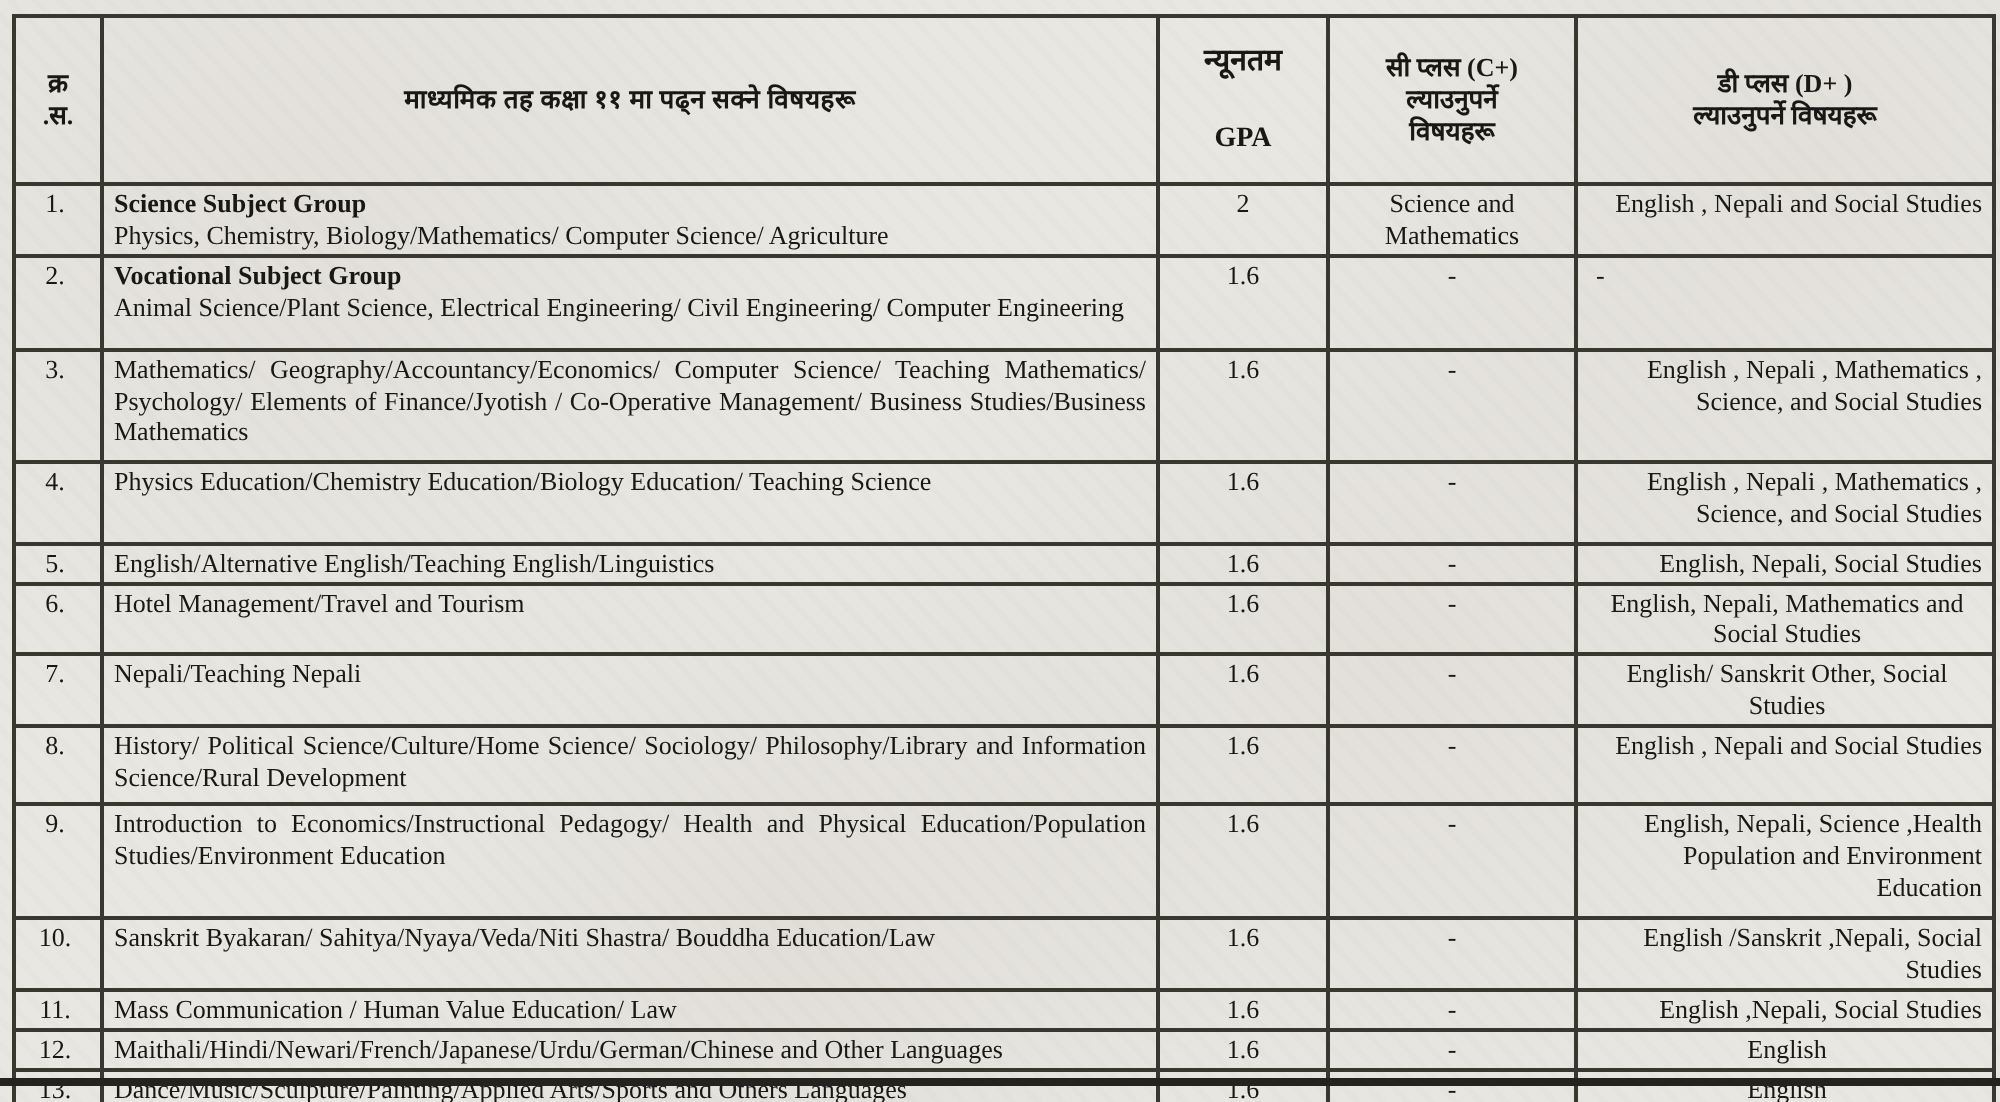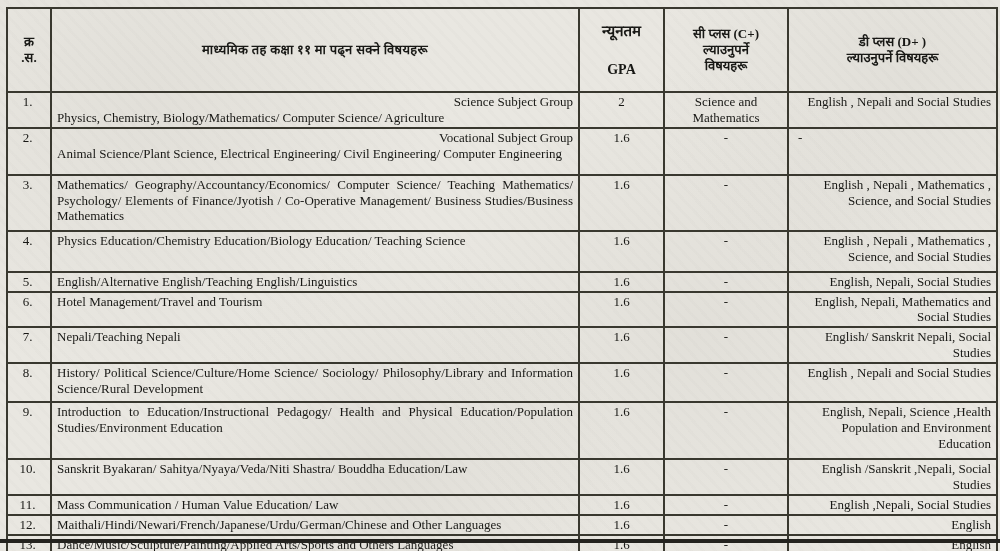--- a/index.html
+++ b/index.html
@@ -34,23 +34,23 @@
   .hdr-sn{font-size:16px;line-height:1.25;}
   .hdr-subjects{font-size:17px;letter-spacing:.3px;}
   .hdr-gpa-np{font-size:15px;}
   .hdr-gpa-en{font-size:14px;margin-top:21px;}
   .hdr-cplus{font-size:14px;line-height:1.3;}
   .hdr-dplus{font-size:15px;line-height:1.35;}
   td.sn{text-align:center;padding-right:8px;}
   td.gpa{text-align:center;}
   td.cplus{text-align:center;}
   td.dplus{text-align:right;padding-left:7px;}
-  td.dplus.ctr{}
+  td.dplus.ctr{text-align:center;}
   td.dplus.lft-dash{text-align:left;padding-left:9px;}
-  td.subj .grp{font-weight:normal;text-align:right;}
+  td.subj .grp{font-weight:bold;}
   td.subj.jst .body-txt{text-align:justify;}
   td.subj .body-txt{display:block;}
   tr.hH{height:84px;} tr.h1{height:34px;} tr.h2{height:47px;} tr.h3{height:56px;}
   tr.h4{height:41px;} tr.h5{height:16px;} tr.h6{height:35px;} tr.h7{height:36px;}
   tr.h8{height:39px;} tr.h9{height:57px;} tr.h10{height:36px;} tr.h11{height:16px;}
   tr.h12{height:20px;} tr.h13{height:17px;margin-left:48px;}
   .bottom-rule{
     position:absolute;left:0;top:539px;width:1000px;height:4px;
     background:#24231f;
   }
@@ -150,37 +150,37 @@
     <td class="dplus ctr">English, Nepali, Mathematics and Social Studies</td>
   </tr>
 
   <tr class="h7">
     <td class="sn">7.</td>
     <td class="subj">
       <span class="body-txt">Nepali/Teaching Nepali</span>
     </td>
     <td class="gpa">1.6</td>
     <td class="cplus">-</td>
-    <td class="dplus ctr">English/ Sanskrit Nepali, Social Studies</td>
+    <td class="dplus ctr">English/ Sanskrit Other, Social Studies</td>
   </tr>
 
   <tr class="h8">
     <td class="sn">8.</td>
     <td class="subj jst">
       <span class="body-txt">History/ Political Science/Culture/Home Science/ Sociology/ Philosophy/Library and Information Science/Rural Development</span>
     </td>
     <td class="gpa">1.6</td>
     <td class="cplus">-</td>
     <td class="dplus">English , Nepali and Social Studies</td>
   </tr>
 
   <tr class="h9">
     <td class="sn">9.</td>
     <td class="subj jst">
-      <span class="body-txt">Introduction to Education/Instructional Pedagogy/ Health and Physical Education/Population Studies/Environment Education</span>
+      <span class="body-txt">Introduction to Economics/Instructional Pedagogy/ Health and Physical Education/Population Studies/Environment Education</span>
     </td>
     <td class="gpa">1.6</td>
     <td class="cplus">-</td>
     <td class="dplus">English, Nepali, Science ,Health Population and Environment Education</td>
   </tr>
 
   <tr class="h10">
     <td class="sn">10.</td>
     <td class="subj">
       <span class="body-txt">Sanskrit Byakaran/ Sahitya/Nyaya/Veda/Niti Shastra/ Bouddha Education/Law</span>

